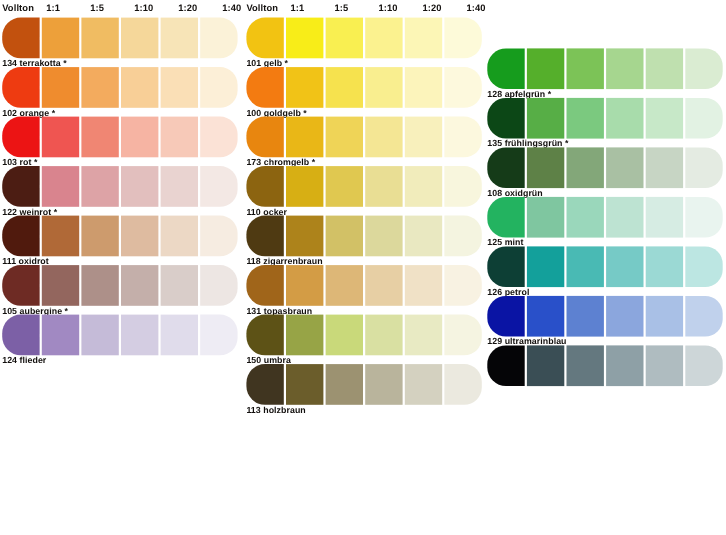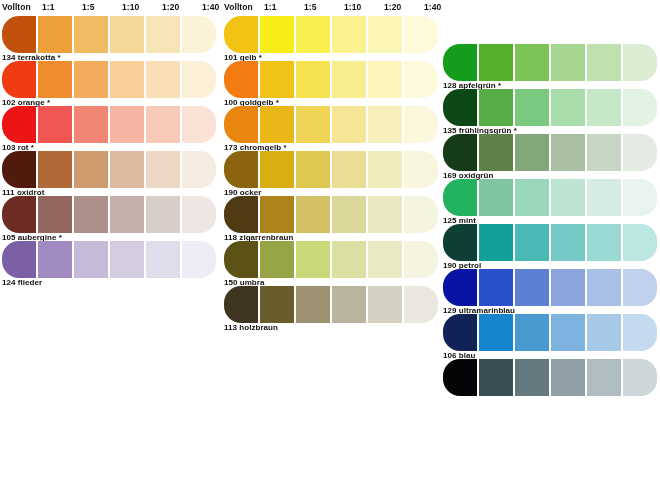--- a/index.html
+++ b/index.html
@@ -100,20 +100,31 @@
           <div class="sw" title="#ef5551" style="left: 38px; background: rgb(239, 85, 81);"></div>
           <div class="sw" title="#f08673" style="left: 74px; background: rgb(240, 134, 115);"></div>
           <div class="sw" title="#f6b4a3" style="left: 110px; background: rgb(246, 180, 163);"></div>
           <div class="sw" title="#f7c9b8" style="left: 146px; background: rgb(247, 201, 184);"></div>
           <div class="sw last" title="#fbe2d6" style="left: 182px; background: rgb(251, 226, 214);"></div>
         </div>
         <div class="row-label">103 rot *</div>
       </div>
       <div class="swatch-row">
         <div class="swatches">
+          <div class="sw first" title="#4c1d13" style="left: 2px; background: rgb(76, 29, 19);"></div>
+          <div class="sw" title="#d9848e" style="left: 38px; background: rgb(217, 132, 142);"></div>
+          <div class="sw" title="#dda3a6" style="left: 74px; background: rgb(221, 163, 166);"></div>
+          <div class="sw" title="#e2bfbe" style="left: 110px; background: rgb(226, 191, 190);"></div>
+          <div class="sw" title="#e9d3d0" style="left: 146px; background: rgb(233, 211, 208);"></div>
+          <div class="sw last" title="#f3e8e4" style="left: 182px; background: rgb(243, 232, 228);"></div>
+        </div>
+        <div class="row-label">122 weinrot *</div>
+      </div>
+      <div class="swatch-row">
+        <div class="swatches">
           <div class="sw first" title="#501a0d" style="left: 2px; background: rgb(80, 26, 13);"></div>
           <div class="sw" title="#b06937" style="left: 38px; background: rgb(176, 105, 55);"></div>
           <div class="sw" title="#cd9b6d" style="left: 74px; background: rgb(205, 155, 109);"></div>
           <div class="sw" title="#debba0" style="left: 110px; background: rgb(222, 187, 160);"></div>
           <div class="sw" title="#ecd8c5" style="left: 146px; background: rgb(236, 216, 197);"></div>
           <div class="sw last" title="#f6ece1" style="left: 182px; background: rgb(246, 236, 225);"></div>
         </div>
         <div class="row-label">111 oxidrot</div>
       </div>
       <div class="swatch-row">
@@ -183,35 +194,46 @@
       </div>
       <div class="swatch-row">
         <div class="swatches">
           <div class="sw first" title="#8c6410" style="left: 2px; background: rgb(140, 100, 16);"></div>
           <div class="sw" title="#d7af14" style="left: 38px; background: rgb(215, 175, 20);"></div>
           <div class="sw" title="#e0c850" style="left: 74px; background: rgb(224, 200, 80);"></div>
           <div class="sw" title="#e9de94" style="left: 110px; background: rgb(233, 222, 148);"></div>
           <div class="sw" title="#f1ecbb" style="left: 146px; background: rgb(241, 236, 187);"></div>
           <div class="sw last" title="#f8f6dd" style="left: 182px; background: rgb(248, 246, 221);"></div>
         </div>
-        <div class="row-label">190 ocker</div>
+        <div class="row-label">110 ocker</div>
       </div>
       <div class="swatch-row">
         <div class="swatches">
           <div class="sw first" title="#4f3a12" style="left: 2px; background: rgb(79, 58, 18);"></div>
           <div class="sw" title="#ad831b" style="left: 38px; background: rgb(173, 131, 27);"></div>
           <div class="sw" title="#d2c166" style="left: 74px; background: rgb(210, 193, 102);"></div>
           <div class="sw" title="#dcd89c" style="left: 110px; background: rgb(220, 216, 156);"></div>
           <div class="sw" title="#e9e8c1" style="left: 146px; background: rgb(233, 232, 193);"></div>
           <div class="sw last" title="#f4f4e0" style="left: 182px; background: rgb(244, 244, 224);"></div>
         </div>
         <div class="row-label">118 zigarrenbraun</div>
       </div>
       <div class="swatch-row">
         <div class="swatches">
+          <div class="sw first" title="#a0651a" style="left: 2px; background: rgb(160, 101, 26);"></div>
+          <div class="sw" title="#d39c45" style="left: 38px; background: rgb(211, 156, 69);"></div>
+          <div class="sw" title="#ddb777" style="left: 74px; background: rgb(221, 183, 119);"></div>
+          <div class="sw" title="#e7cfa4" style="left: 110px; background: rgb(231, 207, 164);"></div>
+          <div class="sw" title="#f0e1c6" style="left: 146px; background: rgb(240, 225, 198);"></div>
+          <div class="sw last" title="#f8f2e2" style="left: 182px; background: rgb(248, 242, 226);"></div>
+        </div>
+        <div class="row-label">131 topasbraun</div>
+      </div>
+      <div class="swatch-row">
+        <div class="swatches">
           <div class="sw first" title="#5d5216" style="left: 2px; background: rgb(93, 82, 22);"></div>
           <div class="sw" title="#97a446" style="left: 38px; background: rgb(151, 164, 70);"></div>
           <div class="sw" title="#c9d97a" style="left: 74px; background: rgb(201, 217, 122);"></div>
           <div class="sw" title="#d9e0a2" style="left: 110px; background: rgb(217, 224, 162);"></div>
           <div class="sw" title="#e8eac3" style="left: 146px; background: rgb(232, 234, 195);"></div>
           <div class="sw last" title="#f5f4e1" style="left: 182px; background: rgb(245, 244, 225);"></div>
         </div>
         <div class="row-label">150 umbra</div>
       </div>
       <div class="swatch-row">
@@ -252,21 +274,21 @@
       </div>
       <div class="swatch-row">
         <div class="swatches">
           <div class="sw first" title="#153b18" style="left: 2px; background: rgb(21, 59, 24);"></div>
           <div class="sw" title="#5e8147" style="left: 38px; background: rgb(94, 129, 71);"></div>
           <div class="sw" title="#83a779" style="left: 74px; background: rgb(131, 167, 121);"></div>
           <div class="sw" title="#a9c0a3" style="left: 110px; background: rgb(169, 192, 163);"></div>
           <div class="sw" title="#c7d5c4" style="left: 146px; background: rgb(199, 213, 196);"></div>
           <div class="sw last" title="#e4ebe2" style="left: 182px; background: rgb(228, 235, 226);"></div>
         </div>
-        <div class="row-label">169 oxidgrün</div>
+        <div class="row-label">108 oxidgrün</div>
       </div>
       <div class="swatch-row">
         <div class="swatches">
           <div class="sw first" title="#23b360" style="left: 2px; background: rgb(35, 179, 96);"></div>
           <div class="sw" title="#7fc6a0" style="left: 38px; background: rgb(127, 198, 160);"></div>
           <div class="sw" title="#9ad7bb" style="left: 74px; background: rgb(154, 215, 187);"></div>
           <div class="sw" title="#bde3d2" style="left: 110px; background: rgb(189, 227, 210);"></div>
           <div class="sw" title="#d6ece3" style="left: 146px; background: rgb(214, 236, 227);"></div>
           <div class="sw last" title="#e9f4ef" style="left: 182px; background: rgb(233, 244, 239);"></div>
         </div>
@@ -274,46 +296,35 @@
       </div>
       <div class="swatch-row">
         <div class="swatches">
           <div class="sw first" title="#0d3f35" style="left: 2px; background: rgb(13, 63, 53);"></div>
           <div class="sw" title="#13a09b" style="left: 38px; background: rgb(19, 160, 155);"></div>
           <div class="sw" title="#49bab4" style="left: 74px; background: rgb(73, 186, 180);"></div>
           <div class="sw" title="#76cac6" style="left: 110px; background: rgb(118, 202, 198);"></div>
           <div class="sw" title="#9bd9d4" style="left: 146px; background: rgb(155, 217, 212);"></div>
           <div class="sw last" title="#bce6e2" style="left: 182px; background: rgb(188, 230, 226);"></div>
         </div>
-        <div class="row-label">190 petrol</div>
+        <div class="row-label">126 petrol</div>
       </div>
       <div class="swatch-row">
         <div class="swatches">
           <div class="sw first" title="#0a14a4" style="left: 2px; background: rgb(10, 20, 164);"></div>
           <div class="sw" title="#2950c9" style="left: 38px; background: rgb(41, 80, 201);"></div>
           <div class="sw" title="#5d81d1" style="left: 74px; background: rgb(93, 129, 209);"></div>
           <div class="sw" title="#8ba6dd" style="left: 110px; background: rgb(139, 166, 221);"></div>
           <div class="sw" title="#a9c0e6" style="left: 146px; background: rgb(169, 192, 230);"></div>
           <div class="sw last" title="#c0d1ec" style="left: 182px; background: rgb(192, 209, 236);"></div>
         </div>
         <div class="row-label">129 ultramarinblau</div>
       </div>
       <div class="swatch-row">
         <div class="swatches">
-          <div class="sw first" title="#112356" style="left: 2px; background: rgb(17, 35, 86);"></div>
-          <div class="sw" title="#1784ce" style="left: 38px; background: rgb(23, 132, 206);"></div>
-          <div class="sw" title="#4a9ad2" style="left: 74px; background: rgb(74, 154, 210);"></div>
-          <div class="sw" title="#7db3de" style="left: 110px; background: rgb(125, 179, 222);"></div>
-          <div class="sw" title="#a6c9e8" style="left: 146px; background: rgb(166, 201, 232);"></div>
-          <div class="sw last" title="#c3daef" style="left: 182px; background: rgb(195, 218, 239);"></div>
-        </div>
-        <div class="row-label">106 blau</div>
-      </div>
-      <div class="swatch-row">
-        <div class="swatches">
           <div class="sw first" title="#050507" style="left: 2px; background: rgb(5, 5, 7);"></div>
           <div class="sw" title="#3a4e55" style="left: 38px; background: rgb(58, 78, 85);"></div>
           <div class="sw" title="#64787f" style="left: 74px; background: rgb(100, 120, 127);"></div>
           <div class="sw" title="#8ea0a6" style="left: 110px; background: rgb(142, 160, 166);"></div>
           <div class="sw" title="#afbcc0" style="left: 146px; background: rgb(175, 188, 192);"></div>
           <div class="sw last" title="#cdd6d8" style="left: 182px; background: rgb(205, 214, 216);"></div>
         </div>
       </div>
     </div>
 </div>

